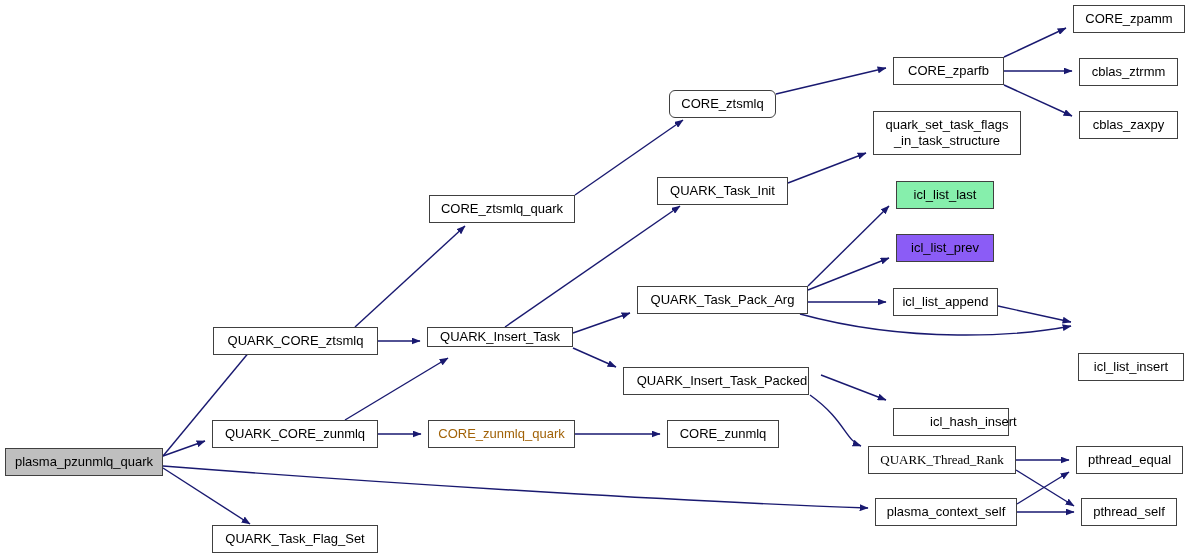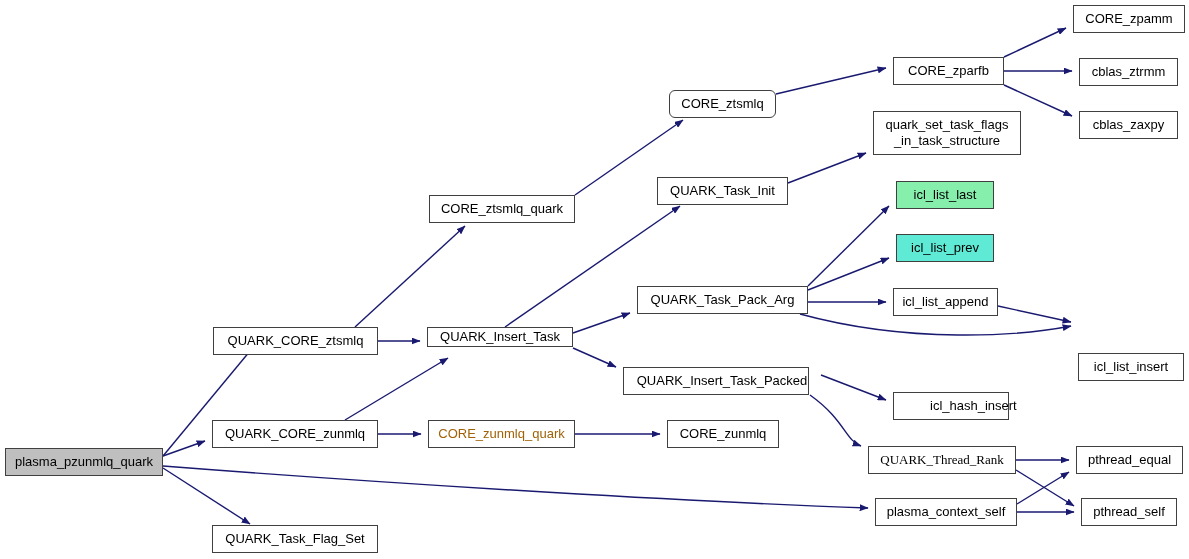--- a/index.html
+++ b/index.html
@@ -106,23 +106,23 @@
       <div class="node" style="left: 428px; top: 420px; width: 147px; height: 28px; border-color: rgb(64, 64, 64); color: #a16207; background: rgb(255, 255, 255);"><span class="label">CORE_zunmlq_quark</span></div>
       <div class="node" style="left: 669px; top: 90px; width: 107px; height: 28px; border-color: rgb(64, 64, 64); color: rgb(0, 0, 0); background: rgb(255, 255, 255); border-radius: 6px;"><span class="label">CORE_ztsmlq</span></div>
       <div class="node" style="left: 657px; top: 177px; width: 131px; height: 28px; border-color: rgb(64, 64, 64); color: rgb(0, 0, 0); background: rgb(255, 255, 255);"><span class="label">QUARK_Task_Init</span></div>
       <div class="node" style="left: 637px; top: 286px; width: 171px; height: 28px; border-color: rgb(64, 64, 64); color: rgb(0, 0, 0); background: rgb(255, 255, 255);"><span class="label">QUARK_Task_Pack_Arg</span></div>
       <div class="node" style="left: 623px; top: 367px; width: 186px; height: 28px; border-color: rgb(64, 64, 64); color: rgb(0, 0, 0); background: rgb(255, 255, 255); padding-left: 12px;"><span class="label">QUARK_Insert_Task_Packed</span></div>
       <div class="node" style="left: 667px; top: 420px; width: 112px; height: 28px; border-color: rgb(64, 64, 64); color: rgb(0, 0, 0); background: rgb(255, 255, 255);"><span class="label">CORE_zunmlq</span></div>
       <div class="node" style="left: 893px; top: 57px; width: 111px; height: 28px; border-color: rgb(64, 64, 64); color: rgb(0, 0, 0); background: rgb(255, 255, 255);"><span class="label">CORE_zparfb</span></div>
       <div class="node two-line" style="left: 873px; top: 111px; width: 148px; height: 44px; border-color: rgb(64, 64, 64); color: rgb(0, 0, 0); background: rgb(255, 255, 255);"><span class="label">quark_set_task_flags
 _in_task_structure</span></div>
       <div class="node" style="left: 896px; top: 181px; width: 98px; height: 28px; border-color: rgb(64, 64, 64); color: rgb(0, 0, 0); background: #86efac;"><span class="label">icl_list_last</span></div>
-      <div class="node" style="left: 896px; top: 234px; width: 98px; height: 28px; border-color: rgb(64, 64, 64); color: rgb(0, 0, 0); background: #5eead4;"><span class="label">icl_list_prev</span></div>
+      <div class="node" style="left: 896px; top: 234px; width: 98px; height: 28px; border-color: rgb(64, 64, 64); color: rgb(0, 0, 0); background: #8b5cf6;"><span class="label">icl_list_prev</span></div>
       <div class="node" style="left: 893px; top: 288px; width: 105px; height: 28px; border-color: rgb(64, 64, 64); color: rgb(0, 0, 0); background: rgb(255, 255, 255);"><span class="label">icl_list_append</span></div>
-      <div class="node" style="left: 893px; top: 392px; width: 116px; height: 28px; border-color: rgb(64, 64, 64); color: rgb(0, 0, 0); background: rgb(255, 255, 255); padding-left: 36px;"><span class="label">icl_hash_insert</span></div>
+      <div class="node" style="left: 893px; top: 408px; width: 116px; height: 28px; border-color: rgb(64, 64, 64); color: rgb(0, 0, 0); background: rgb(255, 255, 255); padding-left: 36px;"><span class="label">icl_hash_insert</span></div>
       <div class="node" style="left: 868px; top: 446px; width: 148px; height: 28px; border-color: rgb(64, 64, 64); color: rgb(0, 0, 0); background: rgb(255, 255, 255); font-family: Liberation Serif, serif;"><span class="label">QUARK_Thread_Rank</span></div>
       <div class="node" style="left: 875px; top: 498px; width: 142px; height: 28px; border-color: rgb(64, 64, 64); color: rgb(0, 0, 0); background: rgb(255, 255, 255);"><span class="label">plasma_context_self</span></div>
       <div class="node" style="left: 1073px; top: 5px; width: 112px; height: 28px; border-color: rgb(64, 64, 64); color: rgb(0, 0, 0); background: rgb(255, 255, 255);"><span class="label">CORE_zpamm</span></div>
       <div class="node" style="left: 1079px; top: 58px; width: 99px; height: 28px; border-color: rgb(64, 64, 64); color: rgb(0, 0, 0); background: rgb(255, 255, 255);"><span class="label">cblas_ztrmm</span></div>
       <div class="node" style="left: 1079px; top: 111px; width: 99px; height: 28px; border-color: rgb(64, 64, 64); color: rgb(0, 0, 0); background: rgb(255, 255, 255);"><span class="label">cblas_zaxpy</span></div>
       <div class="node" style="left: 1078px; top: 314px; width: 106px; height: 28px; border-color: rgb(64, 64, 64); color: rgb(0, 0, 0); background: rgb(255, 255, 255); margin-top: 39px;"><span class="label">icl_list_insert</span></div>
       <div class="node" style="left: 1076px; top: 446px; width: 107px; height: 28px; border-color: rgb(64, 64, 64); color: rgb(0, 0, 0); background: rgb(255, 255, 255);"><span class="label">pthread_equal</span></div>
       <div class="node" style="left: 1081px; top: 498px; width: 96px; height: 28px; border-color: rgb(64, 64, 64); color: rgb(0, 0, 0); background: rgb(255, 255, 255);"><span class="label">pthread_self</span></div>
     </div>
 

